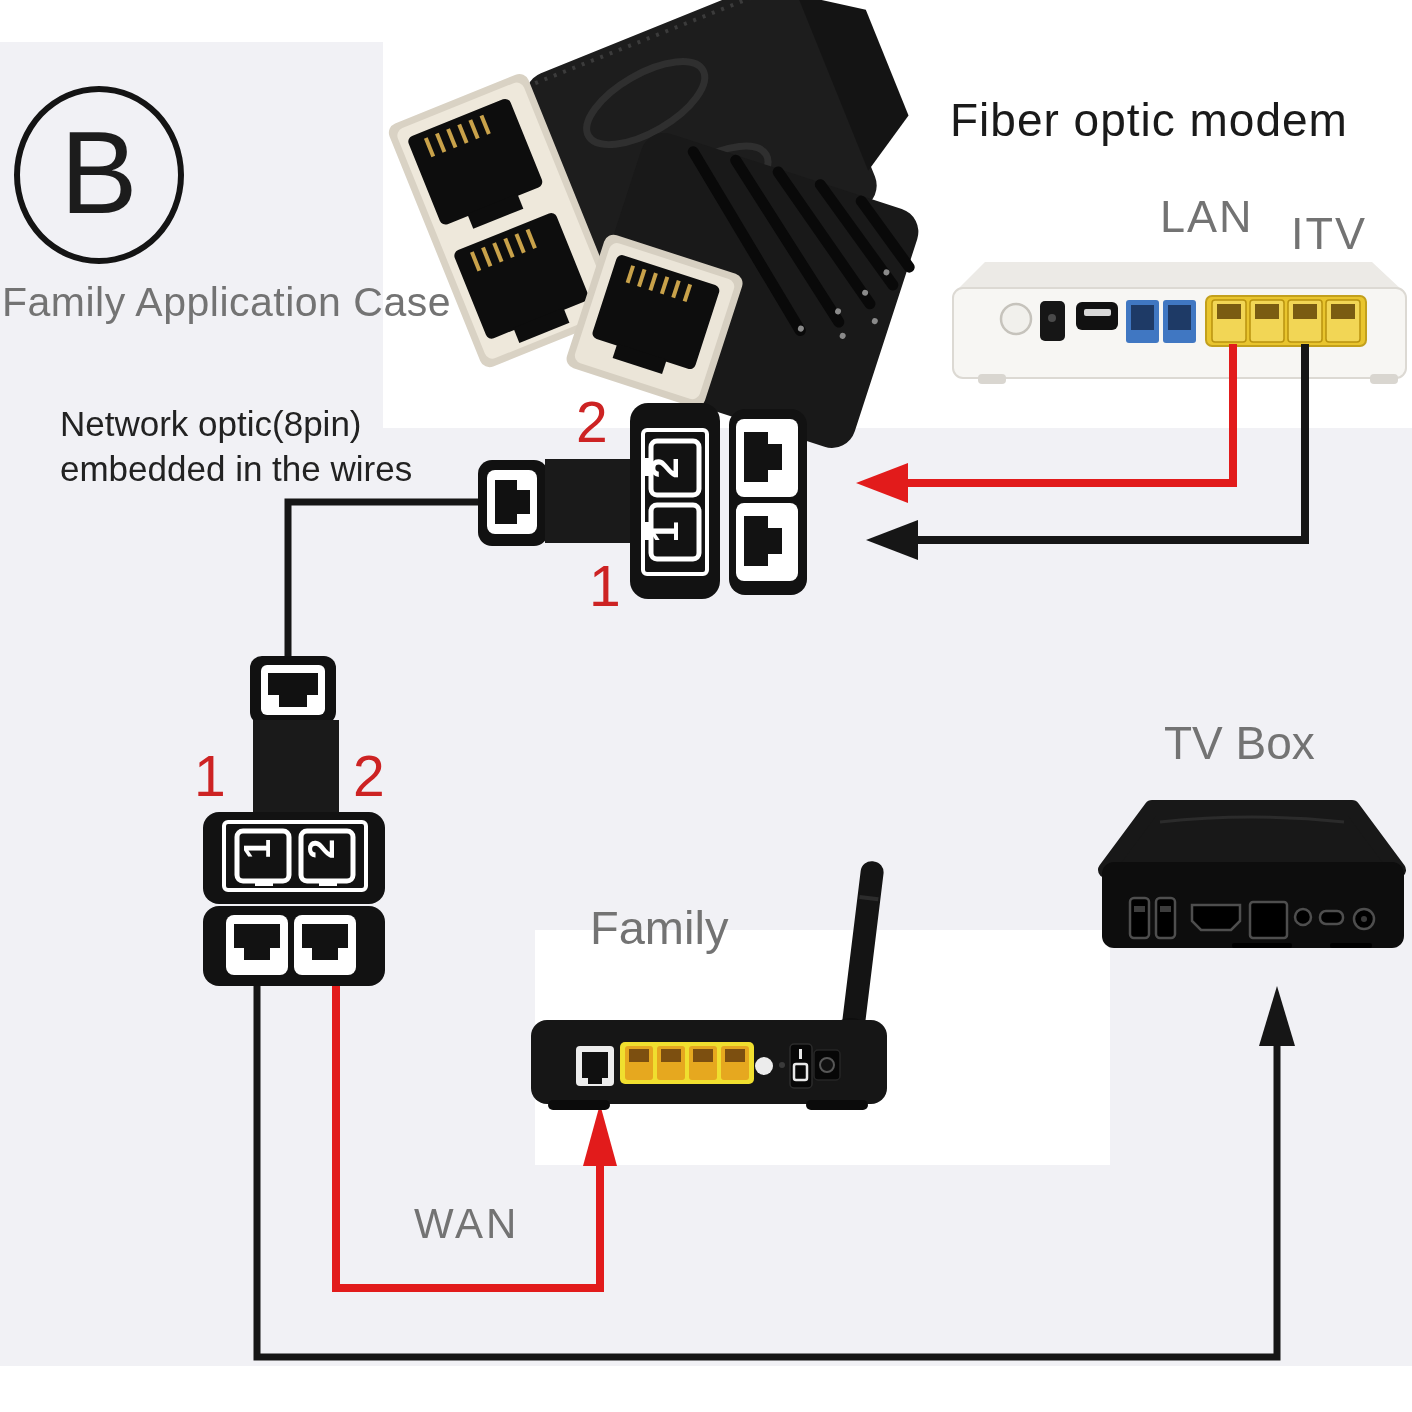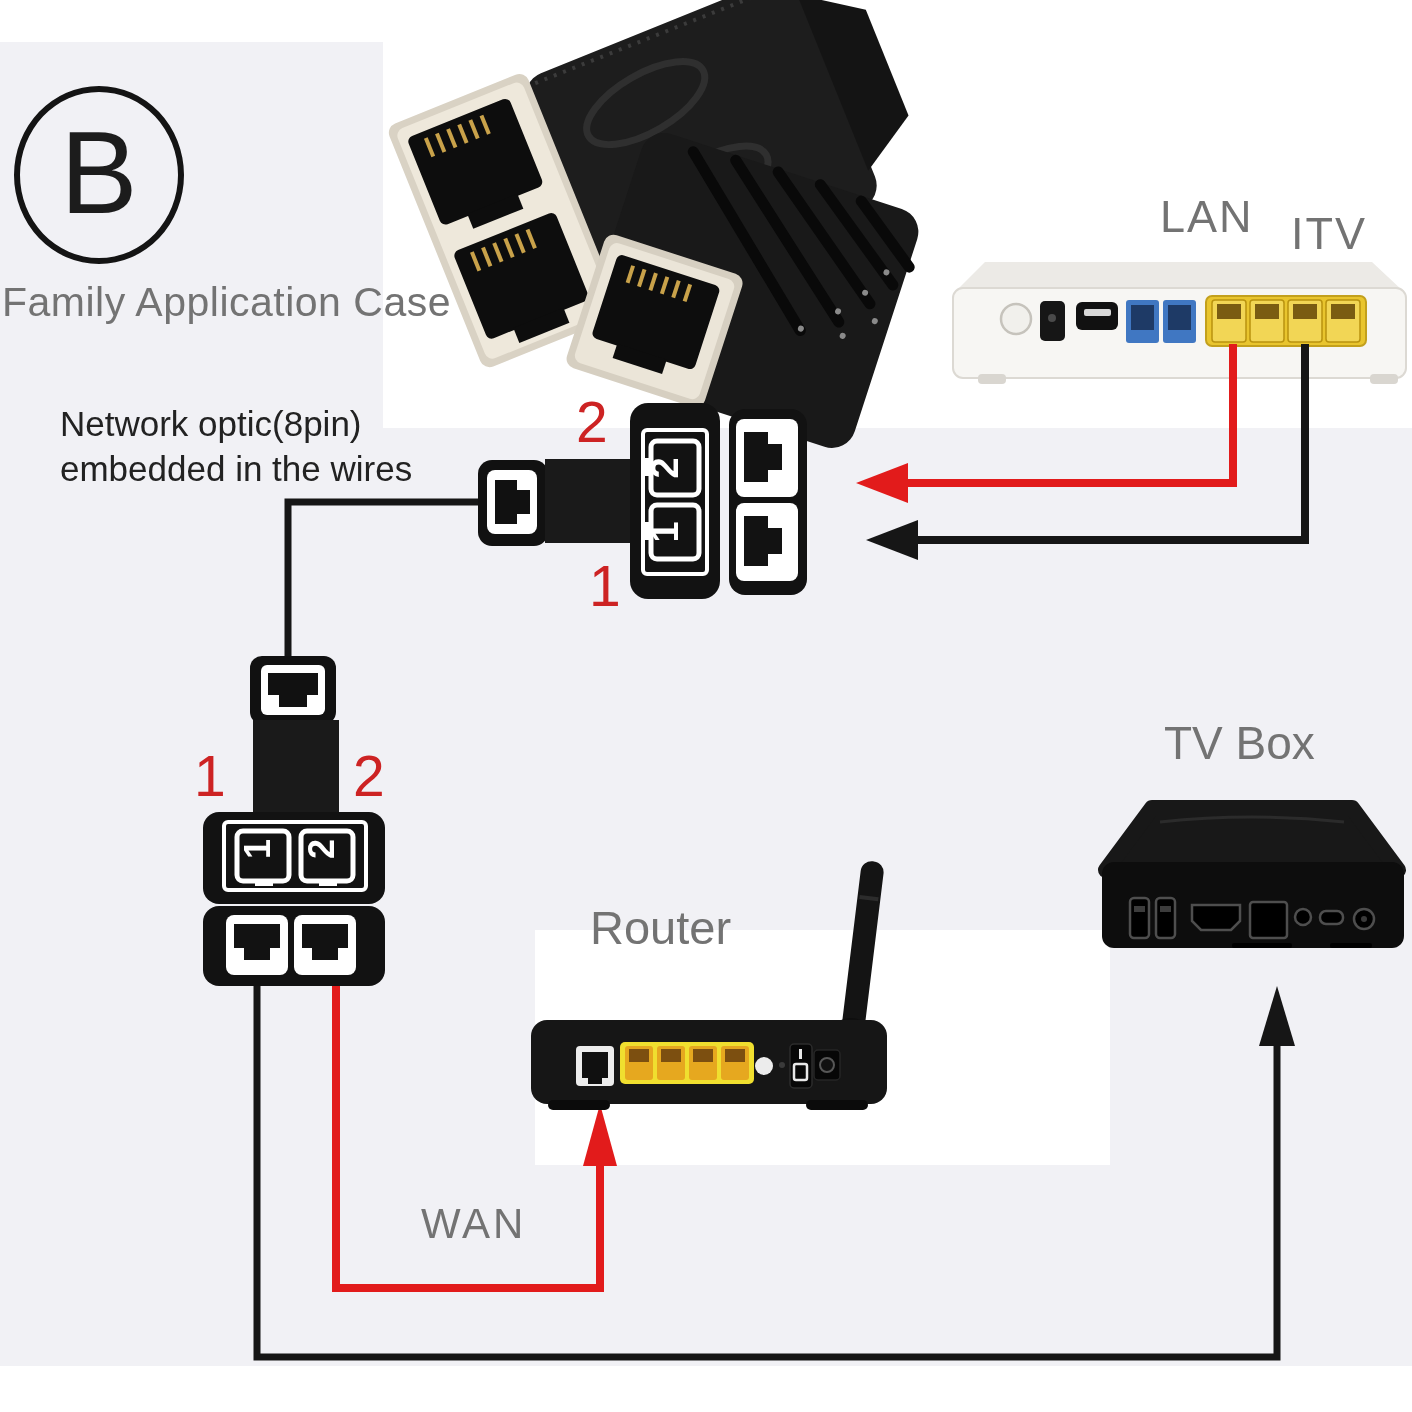--- a/index.html
+++ b/index.html
@@ -17,21 +17,21 @@
     display:flex;align-items:center;justify-content:center;
   }
   .badge-letter{font-size:116px;font-weight:400;line-height:1;transform:translateY(-2px);}
   .case-title{left:2px;top:279px;font-size:41px;font-weight:400;letter-spacing:.5px;}
   .wall-note{left:60px;top:401px;font-size:35px;font-weight:400;line-height:45px;color:#222;}
   .modem-title{left:950px;top:93px;font-size:46px;font-weight:400;letter-spacing:1px;color:#1a1a1a;}
   .lan-label{left:1160px;top:191px;font-size:45px;letter-spacing:2px;}
   .itv-label{left:1291px;top:208px;font-size:45px;letter-spacing:2px;}
   .router-title{left:590px;top:900px;font-size:47px;}
   .tvbox-title{left:1164px;top:716px;font-size:46px;text-align:center;}
-  .wan-label{left:414px;top:1200px;font-size:42px;letter-spacing:3px;margin-left:7px;}
+  .wan-label{left:414px;top:1200px;font-size:42px;letter-spacing:3px;}
   .red-num{font-size:57px;font-weight:400;color:#cd2323;line-height:1;}
   .num-mid-2{left:576px;top:394px;}
   .num-mid-1{left:589px;top:558px;}
   .num-left-1{left:194px;top:748px;}
   .num-left-2{left:353px;top:748px;}
   .port-num{fill:#ffffff;font-family:"Liberation Sans",sans-serif;font-weight:700;
             text-anchor:middle;dominant-baseline:middle;}
 </style>
 </head>
 <body>
@@ -291,26 +291,27 @@
   <div class="badge">
     <span class="badge-letter">B</span>
   </div>
   <div class="label case-title">Family Application Case</div>
 
   <div class="label wall-note">
     <div>Network optic(8pin)</div>
     <div>embedded in the wires</div>
   </div>
 
+  <div class="label modem-title">Fiber optic modem</div>
   <div class="label lan-label">LAN</div>
   <div class="label itv-label">ITV</div>
 
   <div class="label red-num num-mid-2">2</div>
   <div class="label red-num num-mid-1">1</div>
 
   <div class="label red-num num-left-1">1</div>
   <div class="label red-num num-left-2">2</div>
 
-  <div class="label router-title">Router</div>
+  <div class="label router-title">Family</div>
   <div class="label wan-label">WAN</div>
 
   <div class="label tvbox-title">TV Box</div>
 </div>
 
 </body></html>

